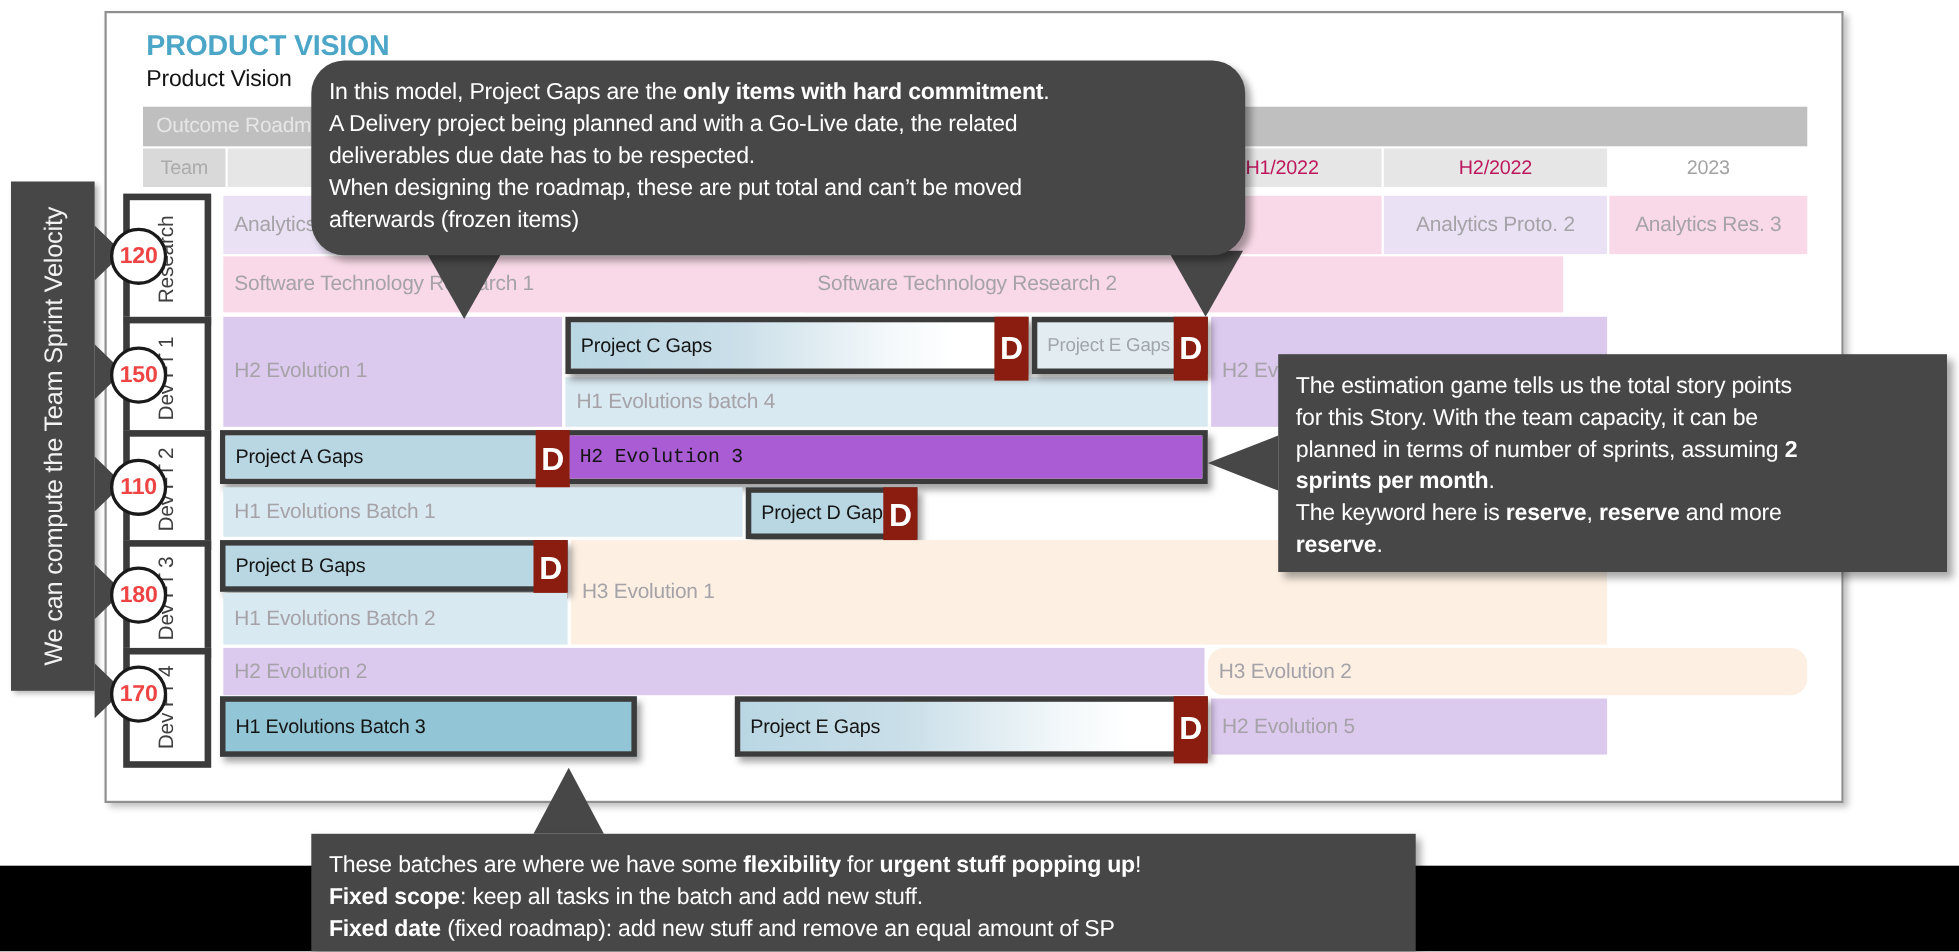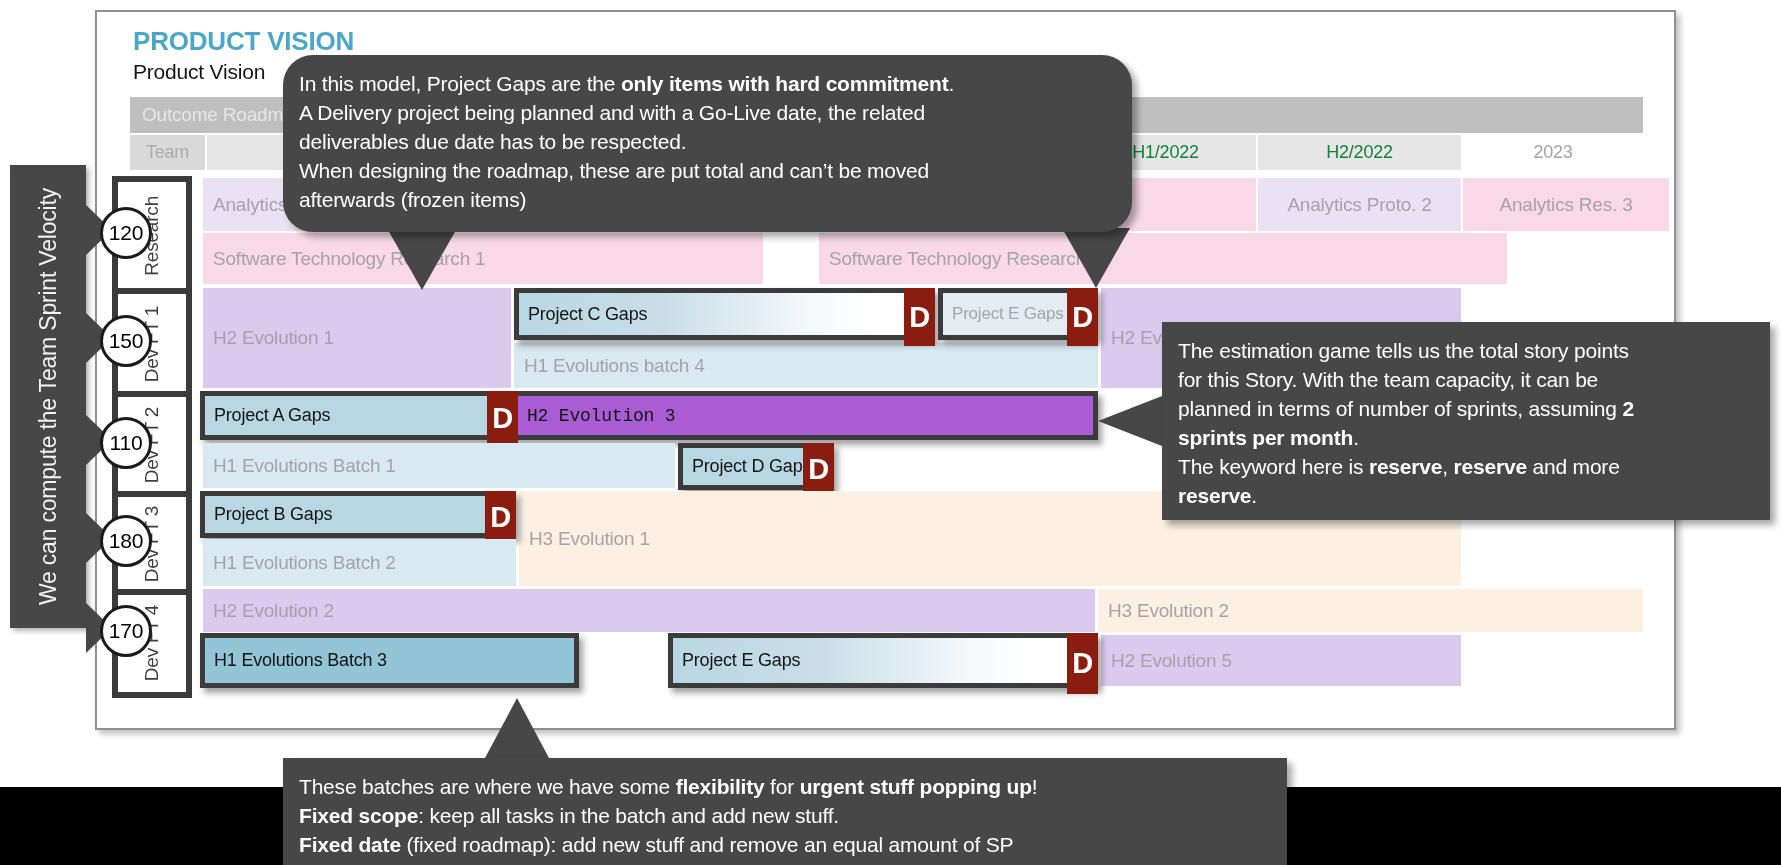--- a/index.html
+++ b/index.html
@@ -13,21 +13,21 @@
   
   #slide{left:95px;top:10px;width:1581px;height:720px;background:#fff;
     border:2px solid #8f8f8f;box-shadow:4px 4px 6px rgba(0,0,0,.25);}
   #title{left:133px;top:26px;font-size:26px;font-weight:bold;color:#4BA6C7;}
   #subtitle{left:133px;top:60px;font-size:21px;color:#141414;}
 
   
   #band{left:130px;top:97px;width:1513px;height:36px;background:#BFBFBF;
     color:#E6E6E6;font-size:19px;display:flex;align-items:center;padding-left:12px;}
   .hcell{top:135px;height:35px;display:flex;align-items:center;justify-content:center;
-    font-size:18px;color:#15803d;}
+    font-size:18px;color:#be185d;}
   #h-team{left:130px;width:75px;background:#D9D9D9;color:#ABABAB;}
   #h-fill{left:207px;width:866px;background:#E6E6E6;}
   #h-p1{left:1075px;width:181px;background:#E6E6E6;}
   #h-p2{left:1258px;width:203px;background:#E6E6E6;}
   #h-p3{left:1463px;width:180px;background:#FFFFFF;color:#A3A3A3;}
 
   
   .bar{display:flex;align-items:center;padding:0 10px;font-size:19px;
     color:#A5A2A8;white-space:nowrap;overflow:hidden;}
   .bar.centered{justify-content:center;}
@@ -52,21 +52,21 @@
     font-size:18px;color:#141414;white-space:nowrap;box-sizing:border-box;}
   .pseg .dbadge{top:-5px;bottom:-11px;right:0;}
 
   
   .teambox{position:absolute;left:112px;width:68px;background:#fff;
     border:6px solid #3B3B3B;display:flex;align-items:center;justify-content:center;z-index:30;}
   .teambox span{writing-mode:vertical-rl;transform:rotate(180deg);
     font-size:19px;color:#3F3F3F;}
   .vcircle{position:absolute;width:46px;height:46px;border-radius:50%;background:#fff;
     border:3px solid #1a1a1a;display:flex;align-items:center;justify-content:center;
-    font-size:21px;font-weight:normal;color:#000000;z-index:50;}
+    font-size:21px;font-weight:bold;color:#ef4444;z-index:50;}
   #leftbar{left:10px;top:165px;width:76px;height:463px;background:#474747;z-index:40;
     display:flex;align-items:center;justify-content:center;box-shadow:3px 3px 5px rgba(0,0,0,.3);}
   #leftbar span{writing-mode:vertical-rl;transform:rotate(180deg);font-size:23px;
     color:#F2F2F2;white-space:nowrap;}
   .tri-right{position:absolute;left:86px;width:0;height:0;z-index:40;
     border-top:25px solid transparent;border-bottom:25px solid transparent;
     border-left:26px solid #474747;}
 
   
   .callout{background:#474747;color:#fff;z-index:60;
@@ -102,23 +102,23 @@
 <div id="h-fill" class="abs hcell"></div>
 <div id="h-p1" class="abs hcell">H1/2022</div>
 <div id="h-p2" class="abs hcell">H2/2022</div>
 <div id="h-p3" class="abs hcell">2023</div>
 
 <div>
 
   <div class="abs bar lav" style="left:203px;top:178px;width:695px;height:53px;">Analytics</div>
   <div class="abs bar pink" style="left:900px;top:178px;width:356px;height:53px;"></div>
   <div class="abs bar lav centered" style="left:1258px;top:178px;width:203px;height:53px;">Analytics Proto. 2</div>
-  <div class="abs bar pink centered" style="left:1463px;top:178px;width:206px;height:53px;">Analytics Res. 3</div>
+  <div class="abs bar pink centered" style="left:1463px;top:178px;width:180px;height:53px;">Analytics Res. 3</div>
   <div class="abs bar pink" style="left:203px;top:233px;width:560px;height:51px;">Software Technology Research 1</div>
-  <div class="abs bar pink" style="left:819px;top:233px;width:688px;height:51px;">Software Technology Research 2</div>
+  <div class="abs bar pink" style="left:733px;top:233px;width:688px;height:51px;">Software Technology Research 2</div>
 
   <div class="abs bar purp" style="left:203px;top:288px;width:308px;height:100px;">H2 Evolution 1</div>
   <div class="abs bar purp" style="left:1101px;top:288px;width:360px;height:100px;">H2 Ev</div>
   <div class="abs bar blue-l" style="left:514px;top:343px;width:584px;height:45px;">H1 Evolutions batch 4</div>
   <div class="abs pbox grad" style="left:514px;top:288px;width:421px;height:52px;">
     <span>Project C Gaps</span>
     <span class="dbadge">D</span>
   </div>
   <div class="abs pbox ghostbox" style="left:938px;top:288px;width:160px;height:52px;">
     <span>Project E Gaps</span>
@@ -141,21 +141,21 @@
   </div>
 
   <div class="abs bar cream" style="left:519px;top:491px;width:942px;height:95px;">H3 Evolution 1</div>
   <div class="abs pbox" style="left:200px;top:491px;width:316px;height:47px;">
     <span>Project B Gaps</span>
     <span class="dbadge">D</span>
   </div>
   <div class="abs bar blue-l" style="left:203px;top:539px;width:313px;height:47px;">H1 Evolutions Batch 2</div>
 
   <div class="abs bar purp" style="left:203px;top:589px;width:892px;height:43px;">H2 Evolution 2</div>
-  <div class="abs bar cream" style="left:1098px;top:589px;width:545px;height:43px;">H3 Evolution 2</div>
+  <div class="abs bar cream" style="left:1098px;top:589px;width:545px;height:43px;border-radius:15px;">H3 Evolution 2</div>
   <div class="abs bar purp" style="left:1101px;top:635px;width:360px;height:51px;">H2 Evolution 5</div>
   <div class="abs pbox" style="left:200px;top:633px;width:379px;height:55px;background:#92C5D5;">
     <span>H1 Evolutions Batch 3</span>
   </div>
   <div class="abs pbox grad" style="left:668px;top:633px;width:430px;height:55px;">
     <span>Project E Gaps</span>
     <span class="dbadge">D</span>
   </div>
 </div>
 

